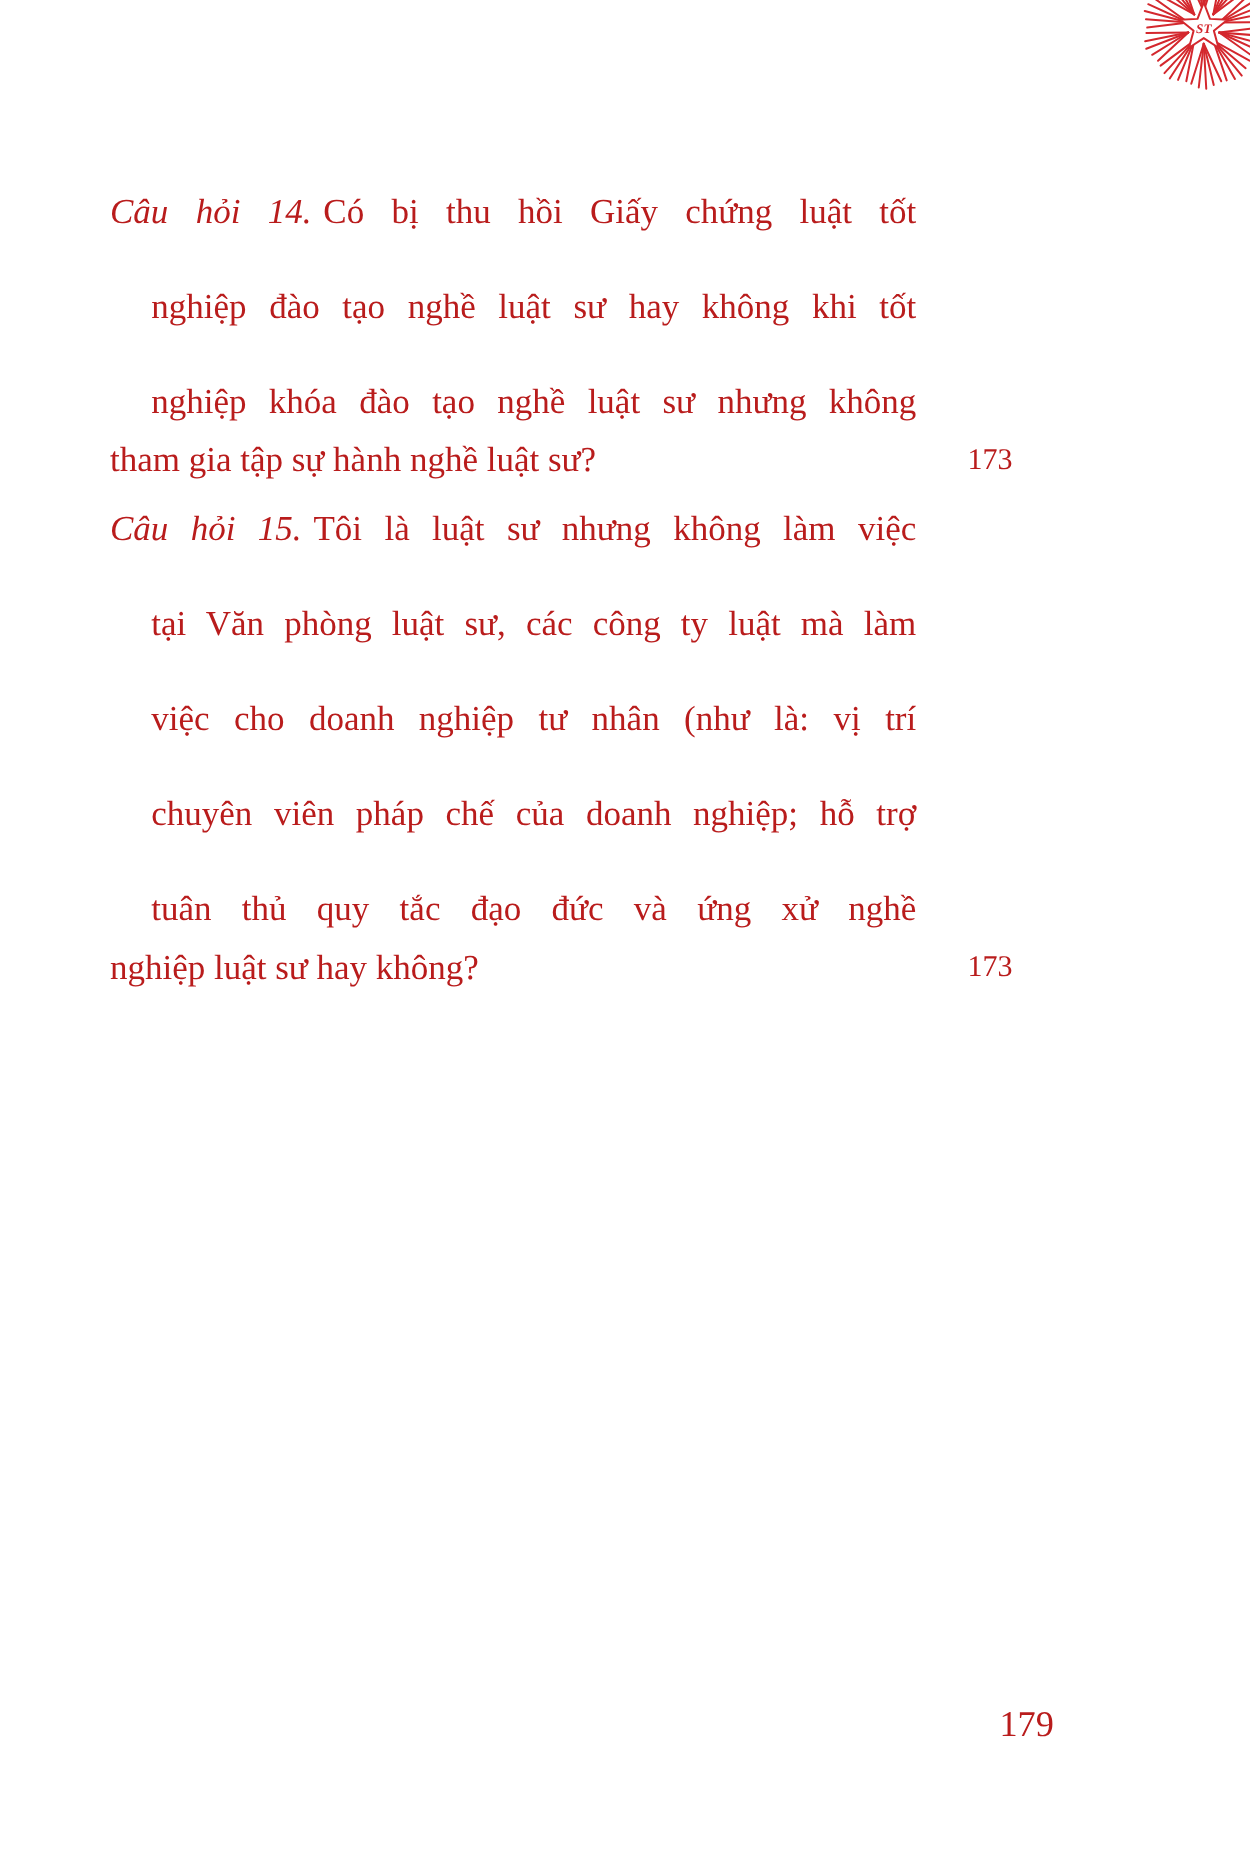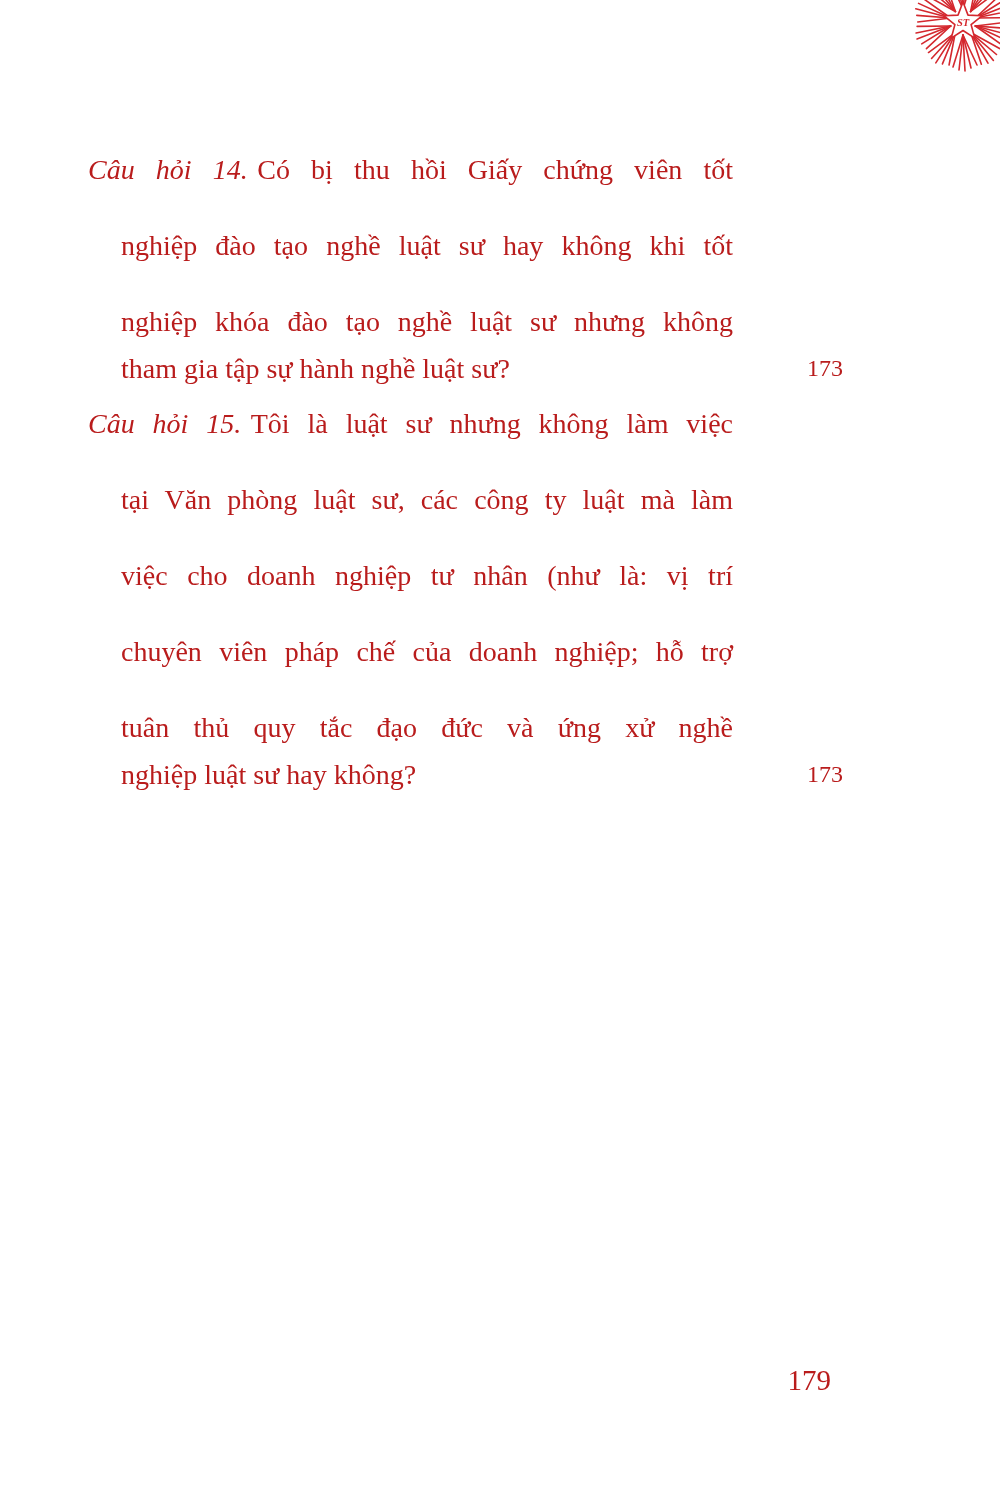--- a/index.html
+++ b/index.html
@@ -47,40 +47,39 @@
   }
   .line.first {
     width: 645px;
   }
   .line.cont {
     margin-left: 33px;
     width: 612px;
     margin-top: 29px;
   }
   .line.last {
-    margin-left: 33px;
     width: 722px;
     display: flex;
     justify-content: space-between;
     align-items: flex-end;
     text-align-last: auto;
   }
   .label {
     font-style: italic;
     margin-right: 0.34em;
     font-family: Liberation Serif, serif;
   }
   .pagenum {
     font-size: 24px;
   }
 
   
   .folio {
     position: absolute;
-    right: 169px;
+    right: 157px;
     top: 1361px;
     font-size: 29px;
     line-height: 38px;
     text-align: right;
   }
 </style>
 </head>
 <body>
 
 <div class="page">
@@ -107,21 +106,21 @@
       <use href="#fan" transform="rotate(288)"></use>
       <use href="#fan" transform="rotate(324)"></use>
       <polygon points="0,-20 5,-6.9 19,-6.2 8.1,2.6 11.8,16.2 0,8.5 -11.8,16.2 -8.1,2.6 -19,-6.2 -5,-6.9" fill="#ffffff" stroke="#d4282e" stroke-width="1.6" stroke-linejoin="round"></polygon>
       <text x="0" y="4.2" text-anchor="middle" font-family="Liberation Serif, serif" font-size="10.5" font-style="italic" font-weight="bold" fill="#d4282e">ST</text>
     </svg>
   </div>
 
   <div class="toc">
 
     <div class="entry">
-      <div class="line first"><span class="label">Câu hỏi 14.</span><span>Có bị thu hồi Giấy chứng viên tốt</span></div>
+      <div class="line first"><span class="label">Câu hỏi 14.</span><span>Có bị thu hồi Giấy chứng luật tốt</span></div>
       <div class="line cont">nghiệp đào tạo nghề luật sư hay không khi tốt</div>
       <div class="line cont">nghiệp khóa đào tạo nghề luật sư nhưng không</div>
       <div class="line last">
           <span>tham gia tập sự hành nghề luật sư?</span>
           <span class="pagenum">173</span>
         </div>
     </div>
 
     <div class="entry">
       <div class="line first"><span class="label">Câu hỏi 15.</span><span>Tôi là luật sư nhưng không làm việc</span></div>

